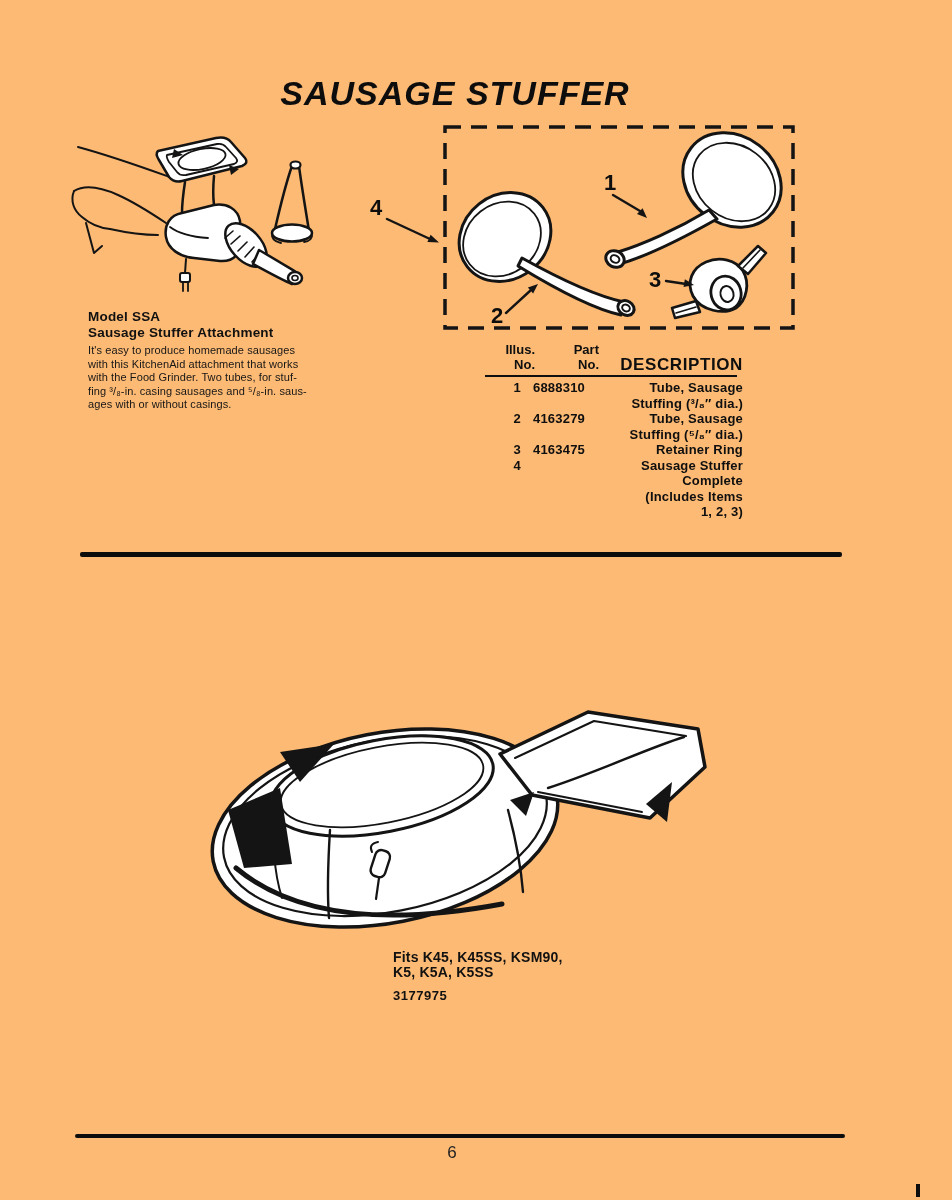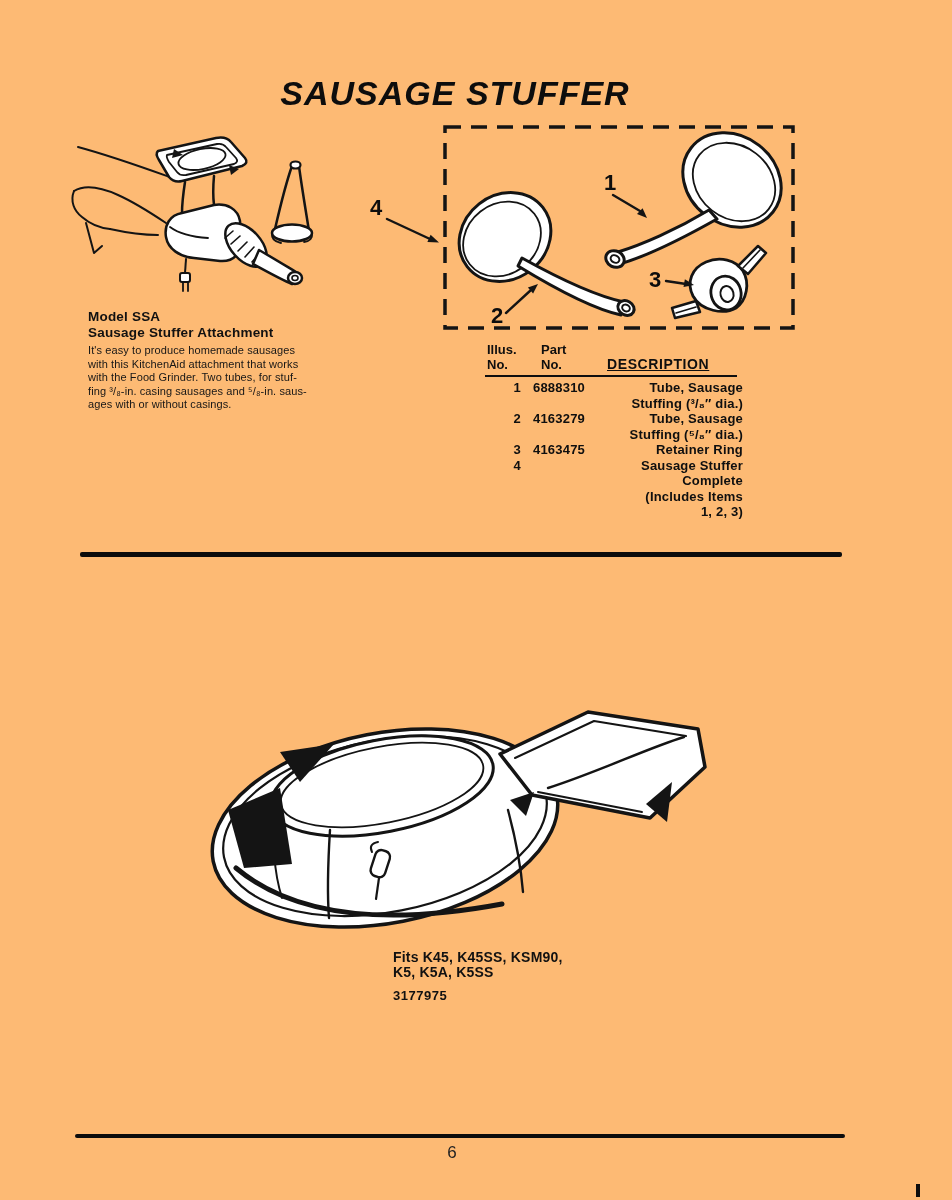--- a/index.html
+++ b/index.html
@@ -14,24 +14,24 @@
     font-weight:bold;font-style:italic;text-align:center;
     letter-spacing:1px;color:#0d0d0d;white-space:nowrap;
   }
   #title-sausage{left:155px;top:74px;width:600px;font-size:34px;}
   #title-shield{left:158px;top:631px;width:600px;font-size:33px;}
   
   #model-block{left:88px;top:309px;font-size:13.5px;font-weight:bold;line-height:16px;letter-spacing:0.2px;}
   #para-block{left:88px;top:344px;font-size:11px;line-height:13.5px;letter-spacing:0.1px;color:#161616;}
   
   #parts-table{left:485px;top:342px;width:258px;font-size:13px;color:#0f0f0f;}
-  #parts-table .hdr{position:absolute;top:0;font-weight:bold;text-align:left;line-height:15px;}
+  #parts-table .hdr{position:absolute;top:0;font-weight:bold;text-align:right;line-height:15px;}
   #hdr-illus{left:2px;width:48px;}
   #hdr-part{left:56px;width:58px;}
-  #hdr-desc{left:122px;width:136px;top:15px !important;letter-spacing:0.6px;font-size:14px;text-decoration:underline;}
+  #hdr-desc{left:122px;width:136px;top:15px !important;letter-spacing:0.6px;font-size:17px;}
   #hdr-rule{position:absolute;top:33px;left:0;width:252px;height:2px;background:#0f0f0f;}
   #rows{position:absolute;top:38px;left:0;width:258px;}
   .prow{display:flex;font-weight:bold;line-height:15.5px;letter-spacing:0.2px;}
   .prow .c1{width:36px;text-align:right;flex:0 0 auto;}
   .prow .c2{width:86px;padding-left:12px;flex:0 0 auto;}
   .prow .c3{flex:1;}
   .prow .c3 span{display:block;text-align:right;}
   
   #rule-mid{left:80px;top:552px;width:762px;height:5px;background:#0c0c0c;border-radius:2px;}
   #rule-bottom{left:75px;top:1134px;width:770px;height:4px;background:#0c0c0c;border-radius:2px;}

